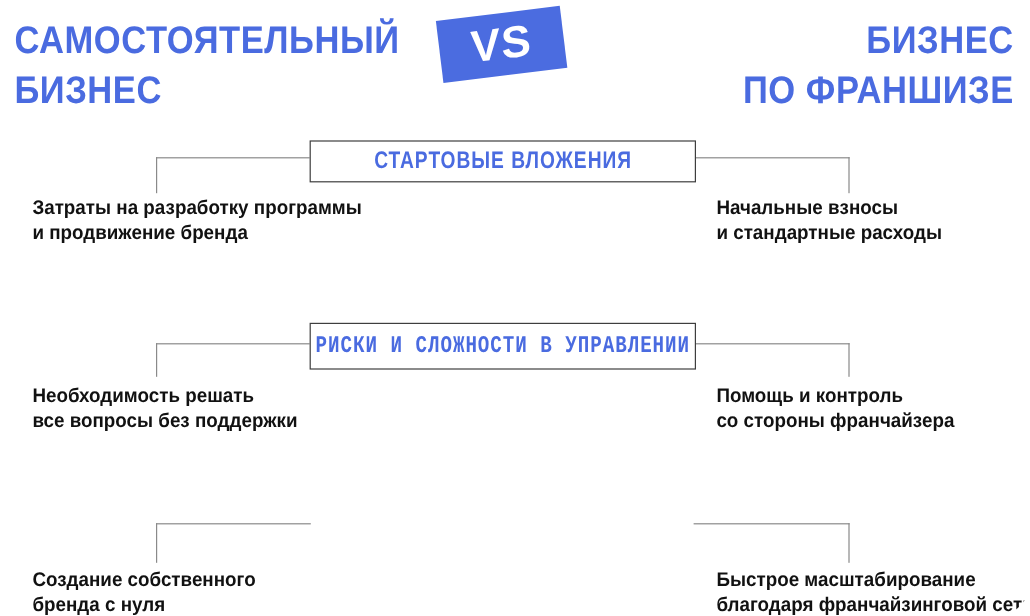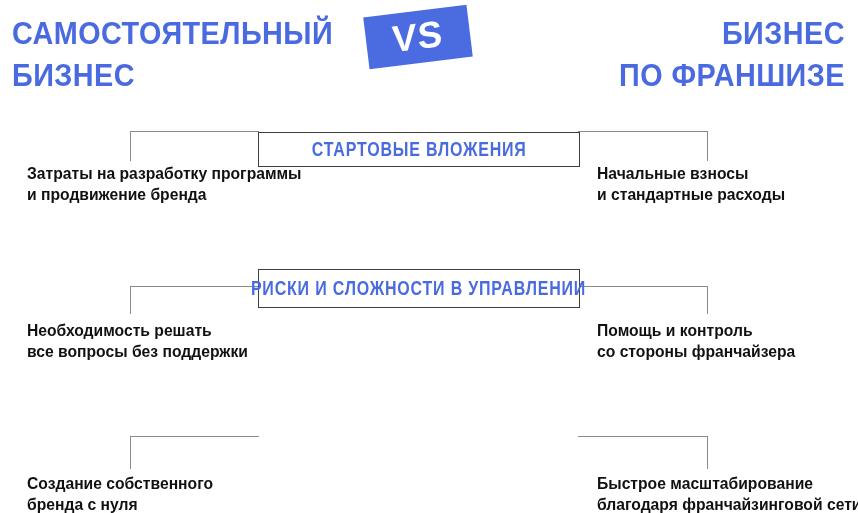--- a/index.html
+++ b/index.html
@@ -1,18 +1,18 @@
 <!DOCTYPE html>
 <html><head>
 <meta charset="utf-8">
 <style>
   html,body { margin:0; padding:0; background:#ffffff; }
   .canvas {
     position:relative; width:858px; height:513px; overflow:hidden;
-    background:#ffffff; font-family:"Liberation Sans", sans-serif;
+    background:#ffffff; font-family:"Liberation Sans", sans-serif;border-radius:27px;
   }
 
   
   .title-left {
     position:absolute; left:12px; top:12px;
     color:#4a6be0; font-size:32px; line-height:42px; font-weight:700;
     letter-spacing:0.5px; transform:scaleX(0.9); transform-origin:left top;
     white-space:nowrap;
   }
   .title-right {
@@ -36,22 +36,22 @@
     position:absolute; left:258px; width:320px;
     background:#ffffff; border:1px solid #3e3e3e;
     display:flex; align-items:center; justify-content:center;
     z-index:2;
   }
   .sec-box .sec-title {
     display:inline-block; white-space:nowrap;
     color:#4a6be0; font-size:20px; font-weight:700; letter-spacing:1px;
     transform:scaleX(0.8); transform-origin:center;
   }
-  .box1 { top:132px; height:33px; }
-  .box2 { top:269px; height:37px; }
+  .box1 { top:117px; height:33px; }
+  .box2 { top:269px; height:37px;font-family:Liberation Mono, monospace; }
   .box3 { top:420px; height:33px; }
 
   
   .elbow { position:absolute; z-index:1; }
   .elbow.left  { left:130px; width:128px; border-top:1px solid #8a8a8a; border-left:1px solid #8a8a8a; }
   .elbow.right { left:578px; width:129px; border-top:1px solid #8a8a8a; border-right:1px solid #8a8a8a; }
   .el1 { top:131px; height:29px; }
   .el2 { top:286px; height:27px; }
   .el3 { top:436px; height:32px; }
 

